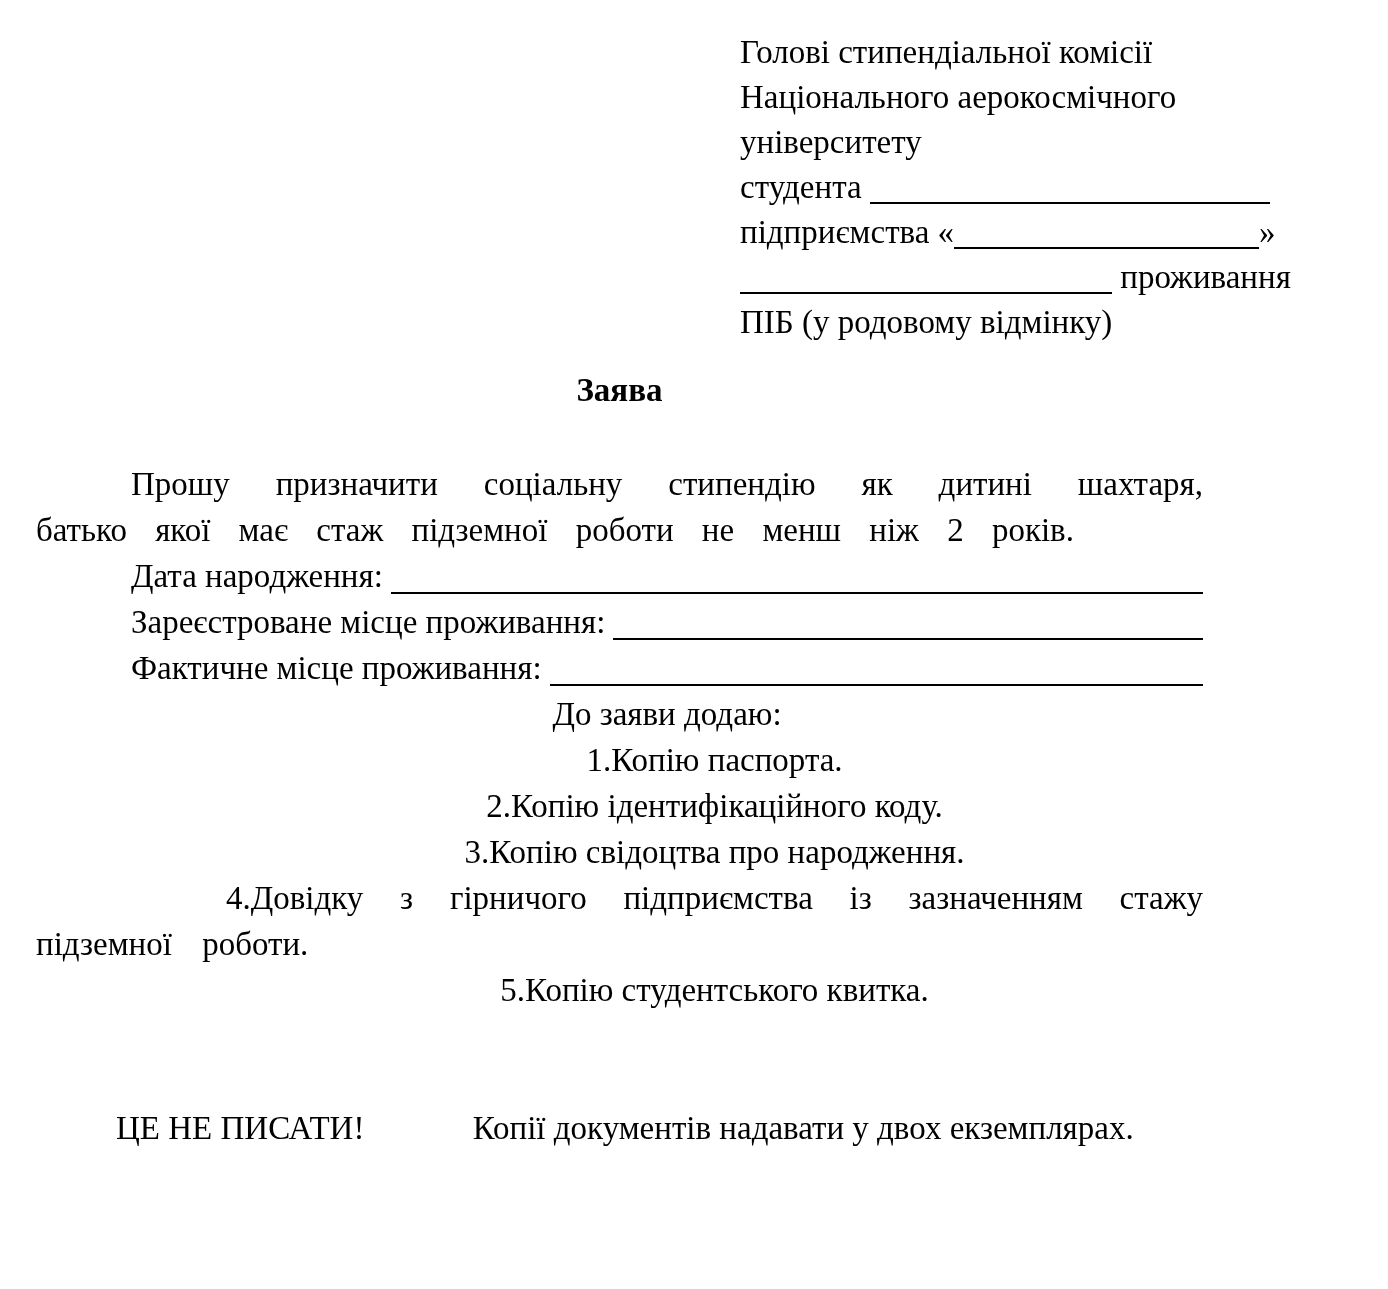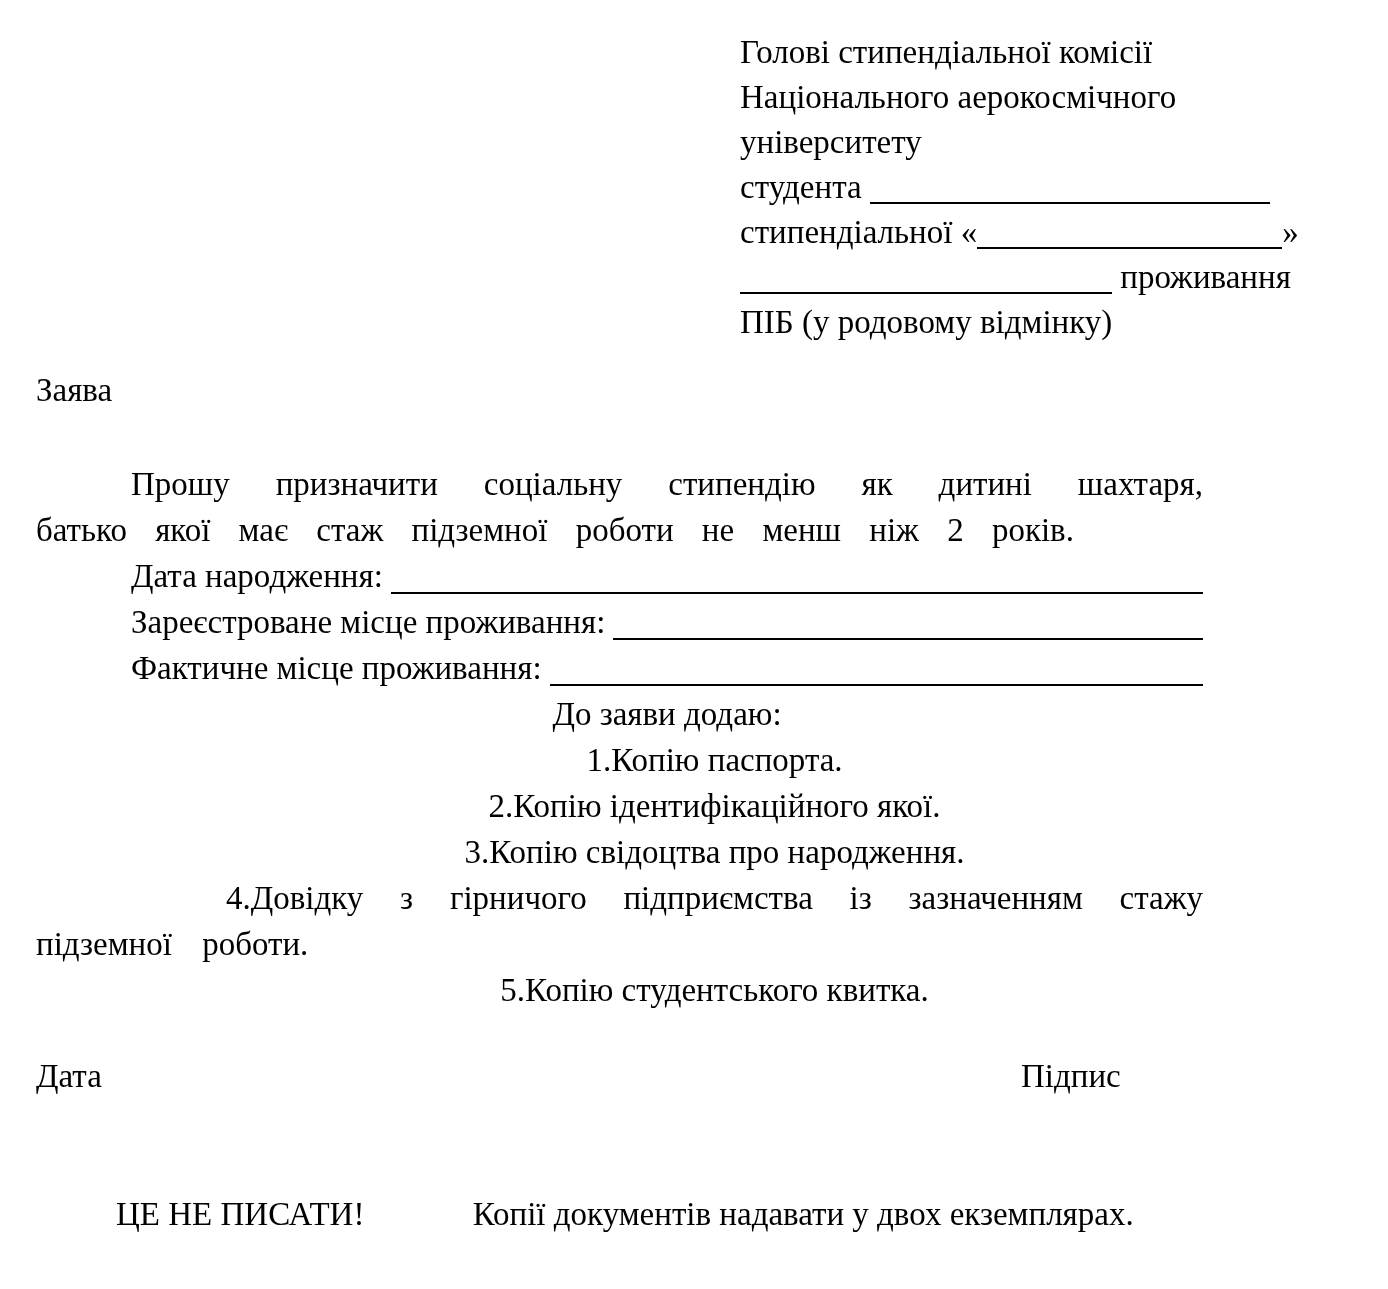--- a/index.html
+++ b/index.html
@@ -36,21 +36,22 @@
     vertical-align: -6px;
     height: 2px;
   }
   .blank-student  { width: 400px; }
   .blank-spec     { width: 305px; }
   .blank-faculty  { width: 372px; }
 
   
   .doc-title {
     margin-top: 22px;
-    text-align: left;
+    text-align: center;
+    font-weight: bold;
   }
 
   
   .intro {
     margin-top: 48px;
     text-align: justify;
     text-indent: 95px;
     word-spacing: 20px;
   }
 
@@ -103,21 +104,21 @@
 </head>
 <body>
 
 <div class="page">
 
   <div class="header-block">
     <div class="hline">Голові стипендіальної комісії</div>
     <div class="hline">Національного аерокосмічного</div>
     <div class="hline">університету</div>
     <div class="hline"><span>студента</span> <span class="blank blank-student"></span></div>
-    <div class="hline"><span>стипендіальної «</span><span class="blank blank-spec"></span><span>»</span></div>
+    <div class="hline"><span>підприємства «</span><span class="blank blank-spec"></span><span>»</span></div>
     <div class="hline"><span class="blank blank-faculty"></span> <span>проживання</span></div>
     <div class="hline">ПІБ (у родовому відмінку)</div>
   </div>
 
   <p class="doc-title">Заява</p>
 
   <p class="intro">Прошу призначити соціальну стипендію як дитині шахтаря, батько якої має стаж підземної роботи не менш ніж 2 років.</p>
 
   <div class="field-row">
     <span class="label">Дата народження:</span>
@@ -128,28 +129,24 @@
     <span class="fill"></span>
   </div>
   <div class="field-row">
     <span class="label">Фактичне місце проживання:</span>
     <span class="fill"></span>
   </div>
 
   <p class="attach-intro">До заяви додаю:</p>
 
   <p class="list-item"><span class="num">1.</span><span>Копію паспорта.</span></p>
-  <p class="list-item"><span class="num">2.</span><span>Копію ідентифікаційного якої.</span></p>
+  <p class="list-item"><span class="num">2.</span><span>Копію ідентифікаційного коду.</span></p>
   <p class="list-item"><span class="num">3.</span><span>Копію свідоцтва про народження.</span></p>
   <p class="list-item justified"><span class="num">4.</span><span>Довідку з гірничого підприємства із зазначенням стажу підземної роботи.</span></p>
   <p class="list-item"><span class="num">5.</span><span>Копію студентського квитка.</span></p>
 
-  <div class="signature-row">
-    <span>Дата</span>
-    <span class="signature-label">Підпис</span>
-  </div>
 
   <div class="footer-note">
     <span>ЦЕ НЕ ПИСАТИ!</span>
     <span class="copies">Копії документів надавати у двох екземплярах.</span>
   </div>
 
 </div>
 
 </body></html>

